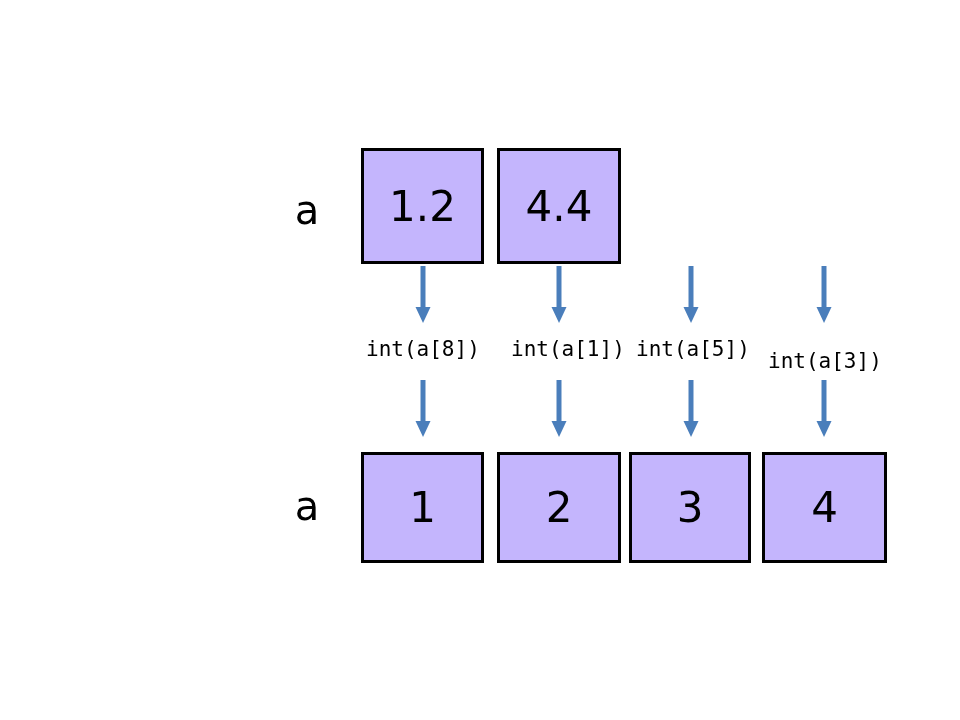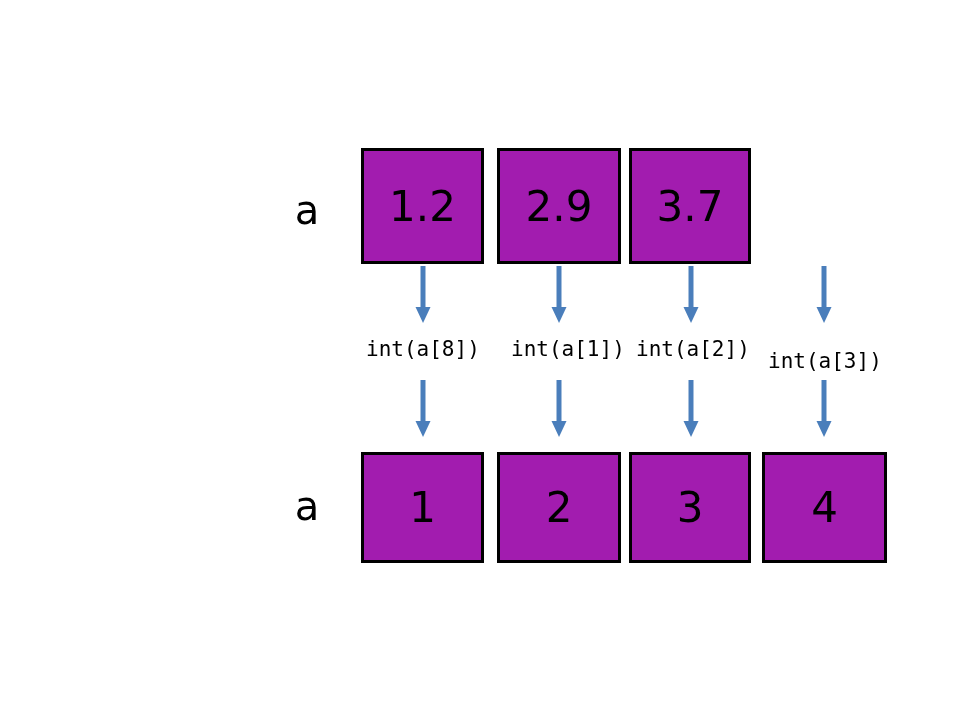--- a/index.html
+++ b/index.html
@@ -31,21 +31,21 @@
     width: 46px;
   }
   .row-label.top    { left: 284px; top: 190px; }
   .row-label.bottom { left: 284px; top: 486px; }
 
   
   .cell {
     position: absolute;
     box-sizing: border-box;
     border: 3px solid #000000;
-    background: #a21caf;
+    background: #c4b5fd;
     display: flex;
     align-items: center;
     justify-content: center;
     font-family: "DejaVu Sans", sans-serif;
     color: #000000;
   }
   .cell.top {
     top: 148px;
     height: 116px;
     font-size: 42px;
@@ -91,43 +91,42 @@
   .code-label.c3     { left: 768px; top: 351px; }
 </style>
 </head>
 <body>
 
 <div id="canvas">
 
   <div class="row-label top">a</div>
 
   <div class="cell top col0">1.2</div>
-  <div class="cell top col1">2.9</div>
-  <div class="cell top col2">3.7</div>
+  <div class="cell top col1">4.4</div>
 
   <svg class="arrow upper a0" viewBox="0 0 26 58">
     <line x1="13" y1="0" x2="13" y2="44" stroke="#4A7EBB" stroke-width="5"></line>
     <polygon points="5.5,41 20.5,41 13,57" fill="#4A7EBB"></polygon>
   </svg>
   <svg class="arrow upper a1" viewBox="0 0 26 58">
     <line x1="13" y1="0" x2="13" y2="44" stroke="#4A7EBB" stroke-width="5"></line>
     <polygon points="5.5,41 20.5,41 13,57" fill="#4A7EBB"></polygon>
   </svg>
   <svg class="arrow upper a2" viewBox="0 0 26 58">
     <line x1="13" y1="0" x2="13" y2="44" stroke="#4A7EBB" stroke-width="5"></line>
     <polygon points="5.5,41 20.5,41 13,57" fill="#4A7EBB"></polygon>
   </svg>
   <svg class="arrow upper a3" viewBox="0 0 26 58">
     <line x1="13" y1="0" x2="13" y2="44" stroke="#4A7EBB" stroke-width="5"></line>
     <polygon points="5.5,41 20.5,41 13,57" fill="#4A7EBB"></polygon>
   </svg>
 
   <div class="code-label c0">int(a[8])</div>
   <div class="code-label c1">int(a[1])</div>
-  <div class="code-label c2">int(a[2])</div>
+  <div class="code-label c2">int(a[5])</div>
   <div class="code-label c3">int(a[3])</div>
 
   <svg class="arrow lower a0" viewBox="0 0 26 58">
     <line x1="13" y1="0" x2="13" y2="44" stroke="#4A7EBB" stroke-width="5"></line>
     <polygon points="5.5,41 20.5,41 13,57" fill="#4A7EBB"></polygon>
   </svg>
   <svg class="arrow lower a1" viewBox="0 0 26 58">
     <line x1="13" y1="0" x2="13" y2="44" stroke="#4A7EBB" stroke-width="5"></line>
     <polygon points="5.5,41 20.5,41 13,57" fill="#4A7EBB"></polygon>
   </svg>

